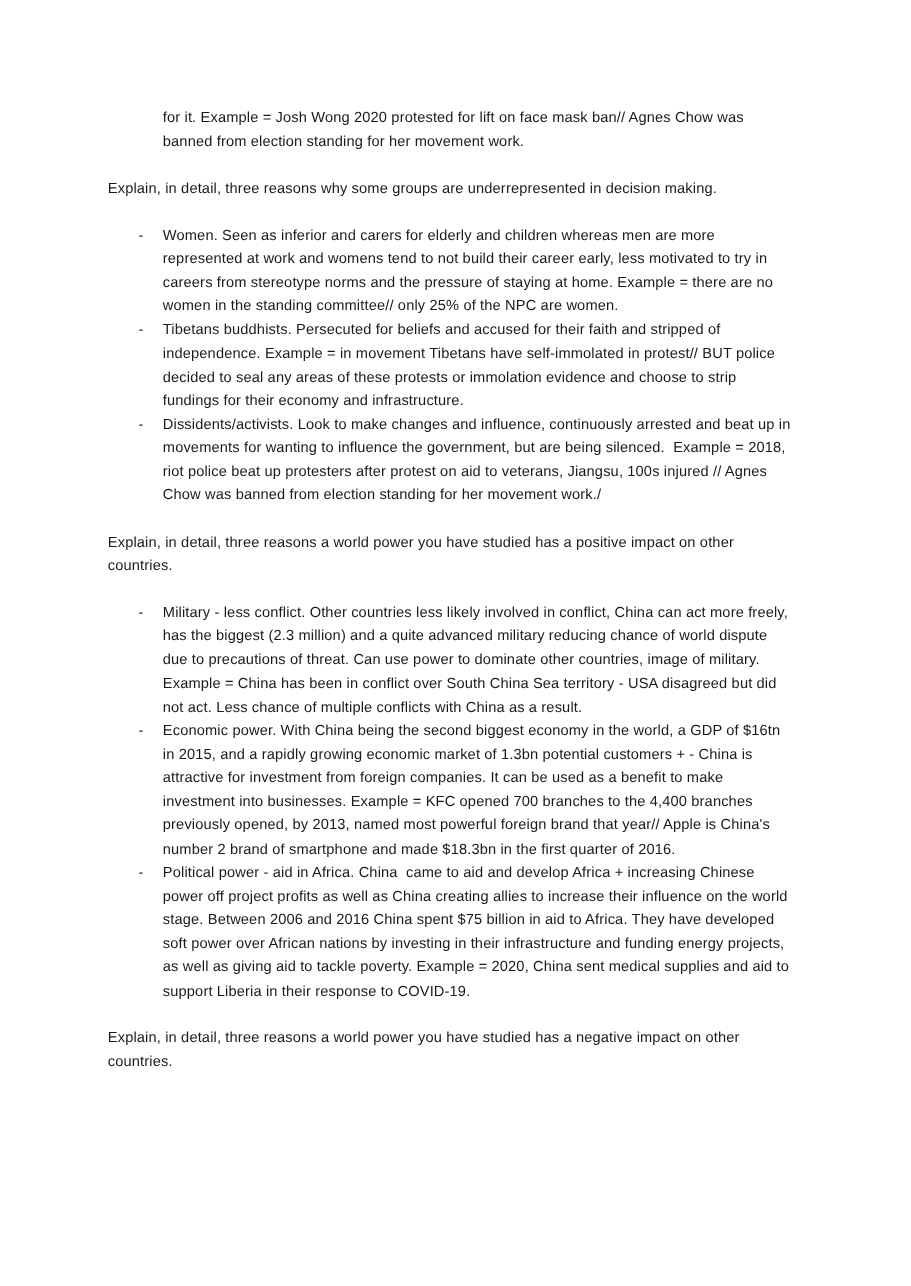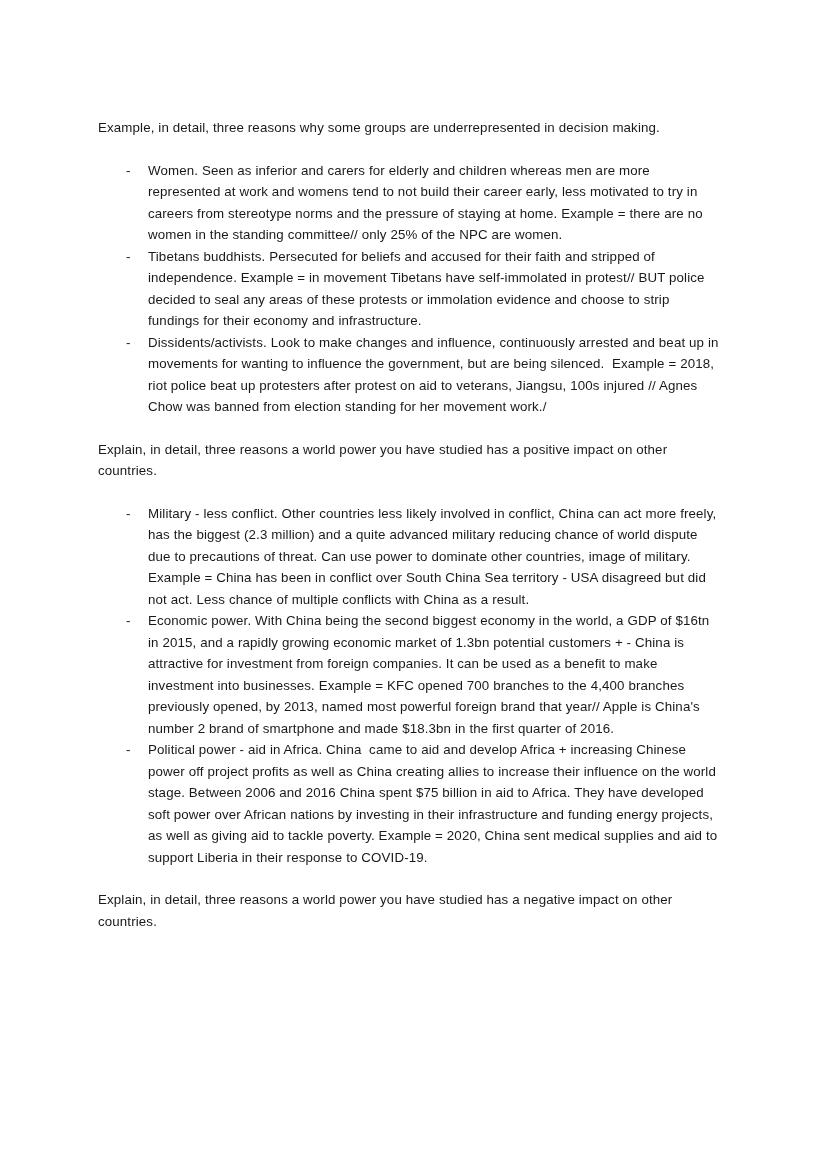--- a/index.html
+++ b/index.html
@@ -69,22 +69,23 @@
   }
   .list-item .item-text {
     display: block;
   }
 </style>
 </head>
 <body>
 
 <div class="page">
   <div class="content">
+      <p class="para indented">for it. Example = Josh Wong 2020 protested for lift on face mask ban// Agnes Chow was banned from election standing for her movement work.</p>
       <div class="block-gap"></div>
-      <p class="para">Example, in detail, three reasons why some groups are underrepresented in decision making.</p>
+      <p class="para">Explain, in detail, three reasons why some groups are underrepresented in decision making.</p>
       <div class="block-gap"></div>
       <ul class="list">
         <li class="list-item"><span class="dash">-</span><span class="item-text">Women. Seen as inferior and carers for elderly and children whereas men are more represented at work and womens tend to not build their career early, less motivated to try in careers from stereotype norms and the pressure of staying at home. Example = there are no women in the standing committee// only 25% of the NPC are women.</span></li>
         <li class="list-item"><span class="dash">-</span><span class="item-text">Tibetans buddhists. Persecuted for beliefs and accused for their faith and stripped of independence. Example = in movement Tibetans have self-immolated in protest// BUT police decided to seal any areas of these protests or immolation evidence and choose to strip fundings for their economy and infrastructure.</span></li>
         <li class="list-item"><span class="dash">-</span><span class="item-text">Dissidents/activists. Look to make changes and influence, continuously arrested and beat up in movements for wanting to influence the government, but are being silenced.  Example = 2018, riot police beat up protesters after protest on aid to veterans, Jiangsu, 100s injured // Agnes Chow was banned from election standing for her movement work./</span></li>
       </ul>
       <div class="block-gap"></div>
       <p class="para">Explain, in detail, three reasons a world power you have studied has a positive impact on other countries.</p>
       <div class="block-gap"></div>
       <ul class="list">

